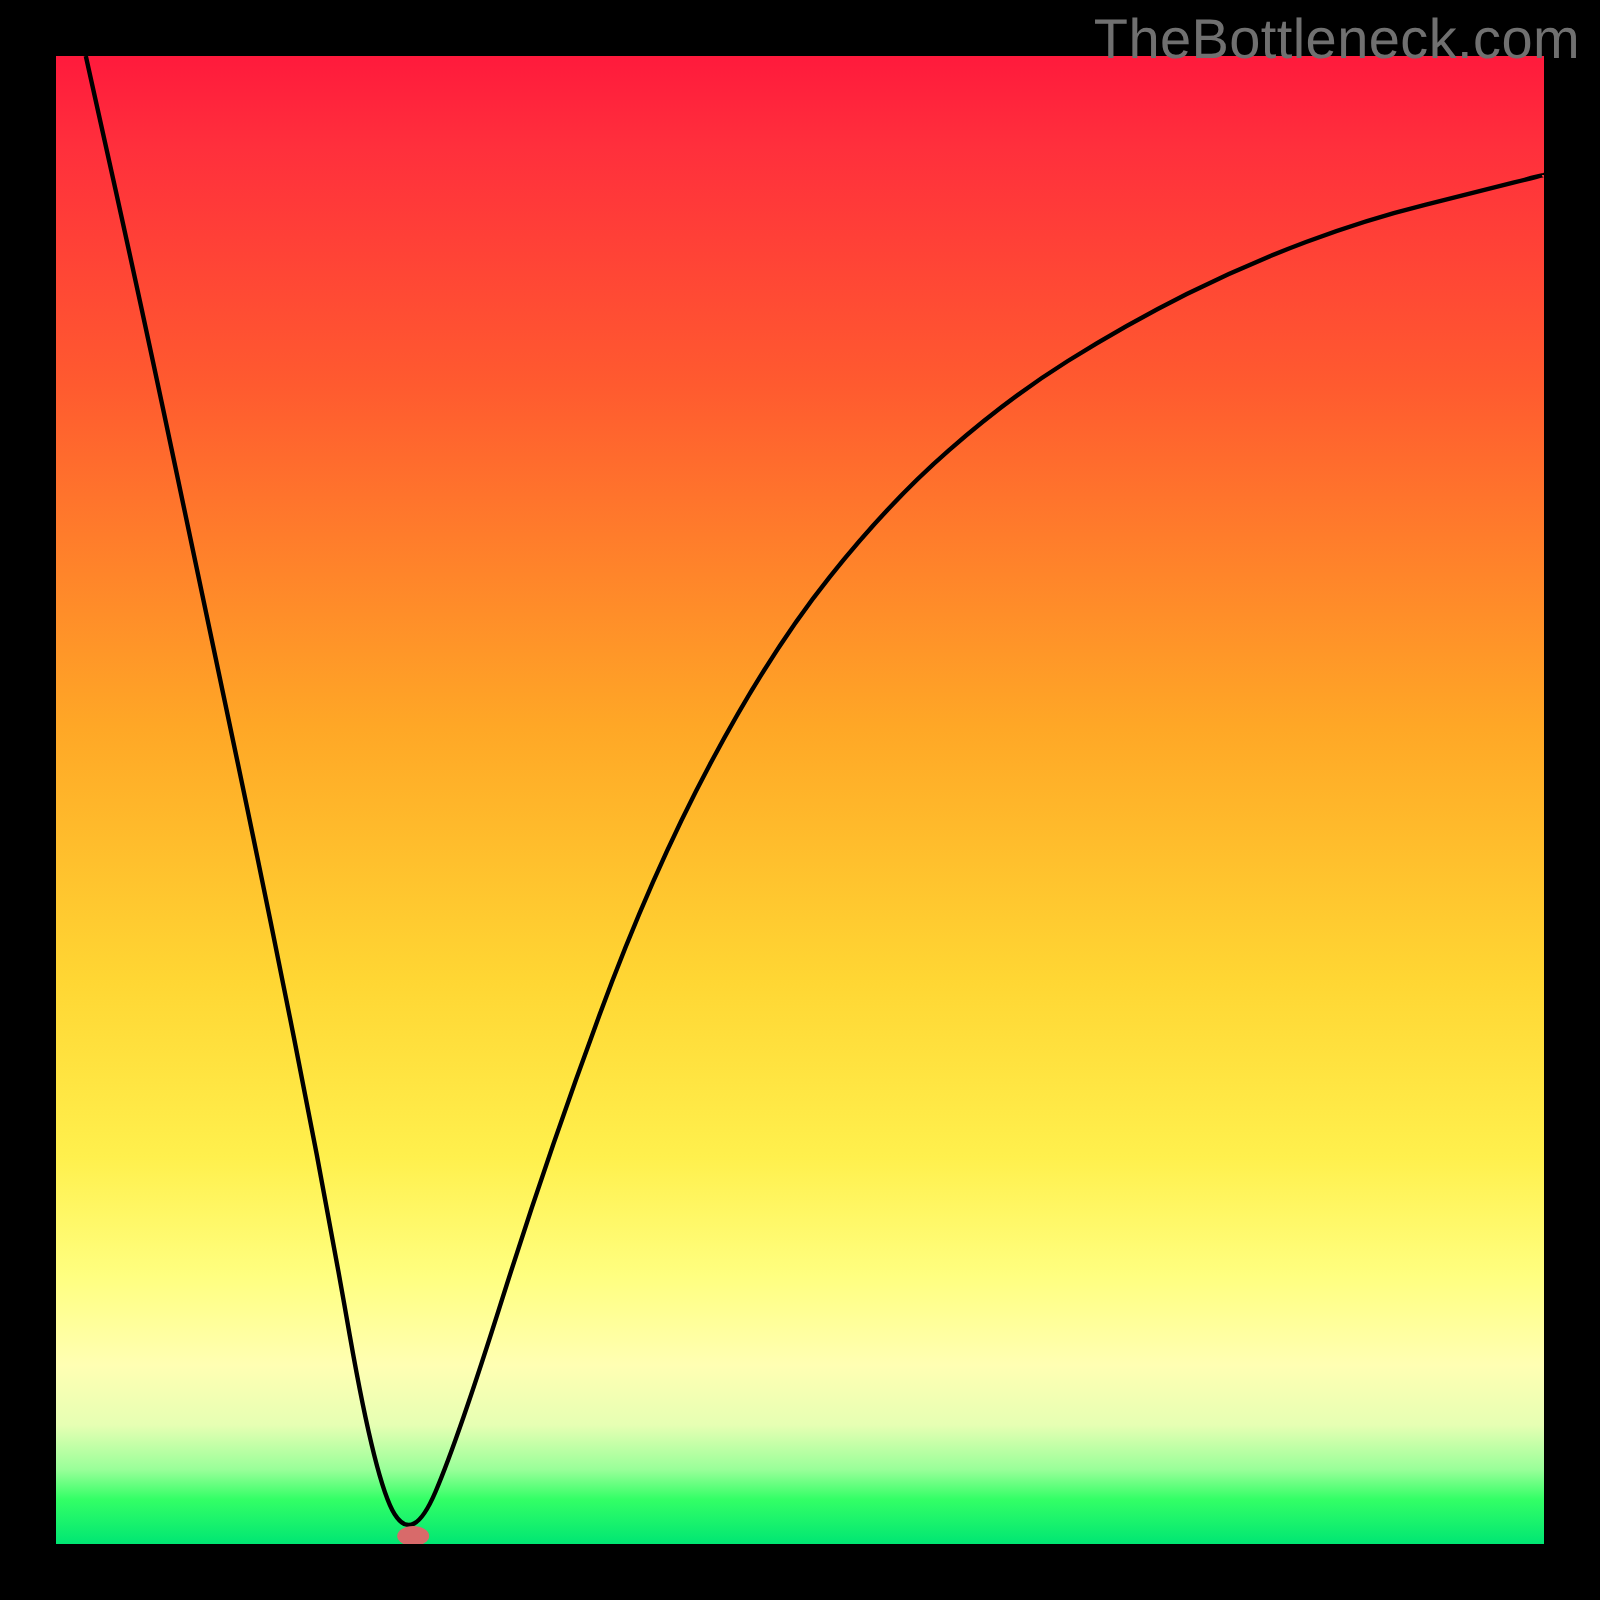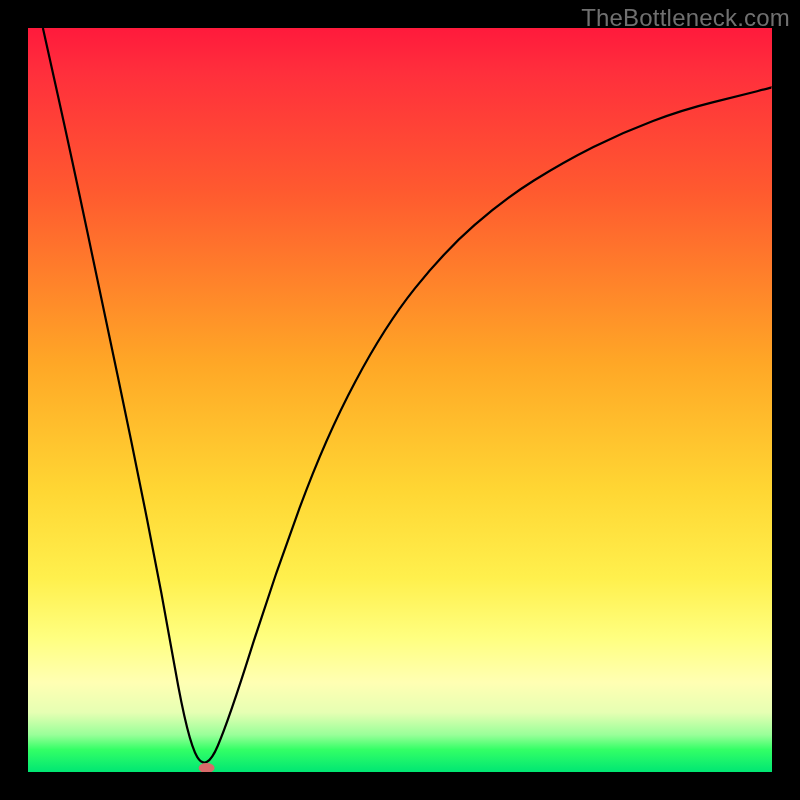--- a/index.html
+++ b/index.html
@@ -36,21 +36,21 @@
       #e6ffb3 92%,
       #99ff99 95%,
       #33ff66 97%,
       #00e673 100%);
   }
   .watermark {
     position: absolute;
     top: 4px;
     right: 10px;
     color: #707070;
-    font-size: 24px;
+    font-size: 28px;
     font-weight: 500;
     letter-spacing: 0.2px;
     user-select: none;
   }
   .curve-svg {
     position: absolute;
     left: 0;
     top: 0;
     width: 744px;
     height: 744px;

